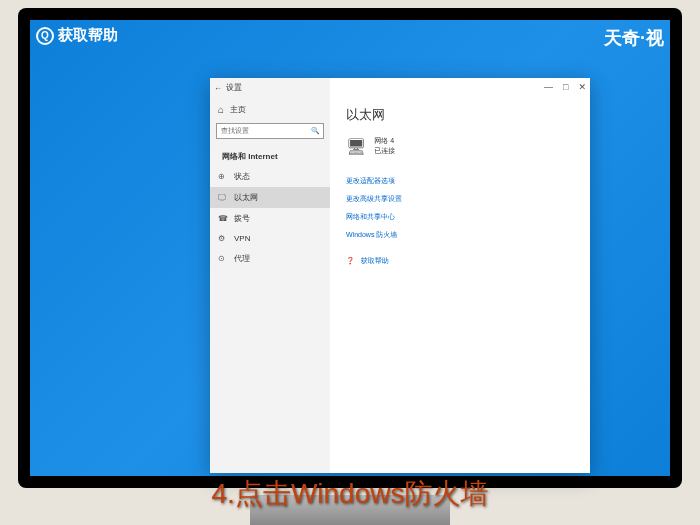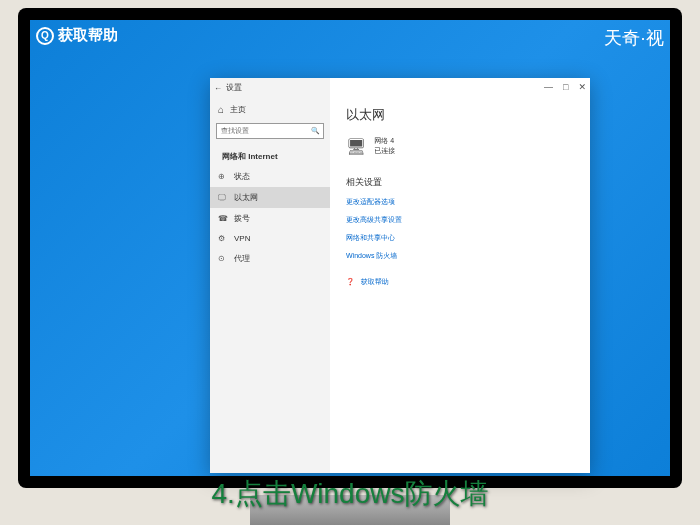--- a/index.html
+++ b/index.html
@@ -1,21 +1,21 @@
 <!DOCTYPE html>
 <html><head>
 <meta charset="utf-8">
 <style>
 * { margin: 0; padding: 0; box-sizing: border-box; font-family: "Microsoft YaHei", sans-serif; }
 body { width: 700px; height: 525px; background: #e8e4dc; position: relative; overflow: hidden; }
 .monitor { position: absolute; top: 8px; left: 18px; width: 664px; height: 480px; background: #000; border-radius: 8px; padding: 12px; }
 .screen { width: 100%; height: 100%; background: linear-gradient(135deg, #0d7fd8 0%, #1e90e8 50%, #0d7fd8 100%); position: relative; }
 .watermark-tl { position: absolute; top: 6px; left: 6px; color: #fff; font-size: 15px; font-weight: bold; display: flex; align-items: center; gap: 4px; }
 .watermark-tl .wicon { width: 18px; height: 18px; border: 2px solid #fff; border-radius: 50%; display: flex; align-items: center; justify-content: center; font-size: 10px; }
-.watermark-tr { position: absolute; top: 6px; right: 6px; color: #fff; font-size: 18px; font-weight: normal; }
+.watermark-tr { position: absolute; top: 6px; right: 6px; color: #fff; font-size: 18px; font-weight: bold; }
 .settings-window { position: absolute; top: 58px; left: 180px; width: 380px; height: 395px; background: #fff; display: flex; box-shadow: 0 4px 20px rgba(0,0,0,0.3); }
 .titlebar { position: absolute; top: 0; left: 0; right: 0; height: 18px; display: flex; justify-content: space-between; align-items: center; padding: 0 4px; font-size: 8px; color: #333; }
 .titlebar-left { display: flex; align-items: center; gap: 4px; }
 .titlebar-ctrls { display: flex; gap: 10px; font-size: 9px; color: #555; }
 .titlebar-ctrls span { cursor: pointer; }
 .sidebar { width: 120px; background: #f3f3f3; padding-top: 22px; display: flex; flex-direction: column; font-size: 8px; color: #333; }
 .home-row { display: flex; align-items: center; gap: 6px; padding: 4px 8px; }
 .home-icon { font-size: 10px; }
 .search-box { margin: 4px 6px 8px 6px; height: 16px; border: 1px solid #999; background: #fff; font-size: 7px; padding: 0 4px; display: flex; align-items: center; color: #666; position: relative; }
 .search-box::after { content: "🔍"; position: absolute; right: 3px; font-size: 7px; }
@@ -25,21 +25,21 @@
 .nav-icon { width: 10px; font-size: 8px; color: #555; }
 .content { flex: 1; padding: 28px 16px 16px 16px; font-size: 8px; color: #333; }
 .content h1 { font-size: 13px; font-weight: normal; margin-bottom: 12px; }
 .net-card { display: flex; align-items: center; gap: 8px; margin-bottom: 20px; }
 .net-card .nicon { font-size: 16px; color: #555; }
 .net-card .ntext { display: flex; flex-direction: column; font-size: 7px; }
 .section-title { font-size: 9px; margin-bottom: 8px; }
 .link { color: #0066cc; font-size: 7px; margin-bottom: 8px; cursor: pointer; display: block; }
 .help-row { display: flex; align-items: center; gap: 6px; margin-top: 16px; color: #0066cc; font-size: 7px; cursor: pointer; }
 .help-icon { color: #666; }
-.caption { position: absolute; bottom: 12px; left: 0; right: 0; text-align: center; color: #15803d; font-size: 28px; text-shadow: 1px 1px 3px rgba(0,0,0,0.7); z-index: 10; }
+.caption { position: absolute; bottom: 12px; left: 0; right: 0; text-align: center; color: #c2410c; font-size: 28px; text-shadow: 1px 1px 3px rgba(0,0,0,0.7); z-index: 10; }
 .stand { position: absolute; bottom: 0; left: 50%; transform: translateX(-50%); width: 200px; height: 30px; background: linear-gradient(#bbb, #888); border-radius: 4px 4px 0 0; }
 </style>
 </head>
 <body>
 
 <div class="stand"></div>
 <div class="monitor">
   <div class="screen">
     <div class="watermark-tl">
       <span class="wicon">Q</span>
@@ -93,21 +93,20 @@
 
       <div class="content">
         <h1>以太网</h1>
         <div class="net-card">
           <span class="nicon">🖥</span>
           <div class="ntext">
             <span>网络 4</span>
             <span>已连接</span>
           </div>
         </div>
-        <div class="section-title">相关设置</div>
         <span class="link">更改适配器选项</span>
         <span class="link">更改高级共享设置</span>
         <span class="link">网络和共享中心</span>
         <span class="link">Windows 防火墙</span>
         <div class="help-row">
           <span class="help-icon">❓</span>
           <span>获取帮助</span>
         </div>
       </div>
     </div>

